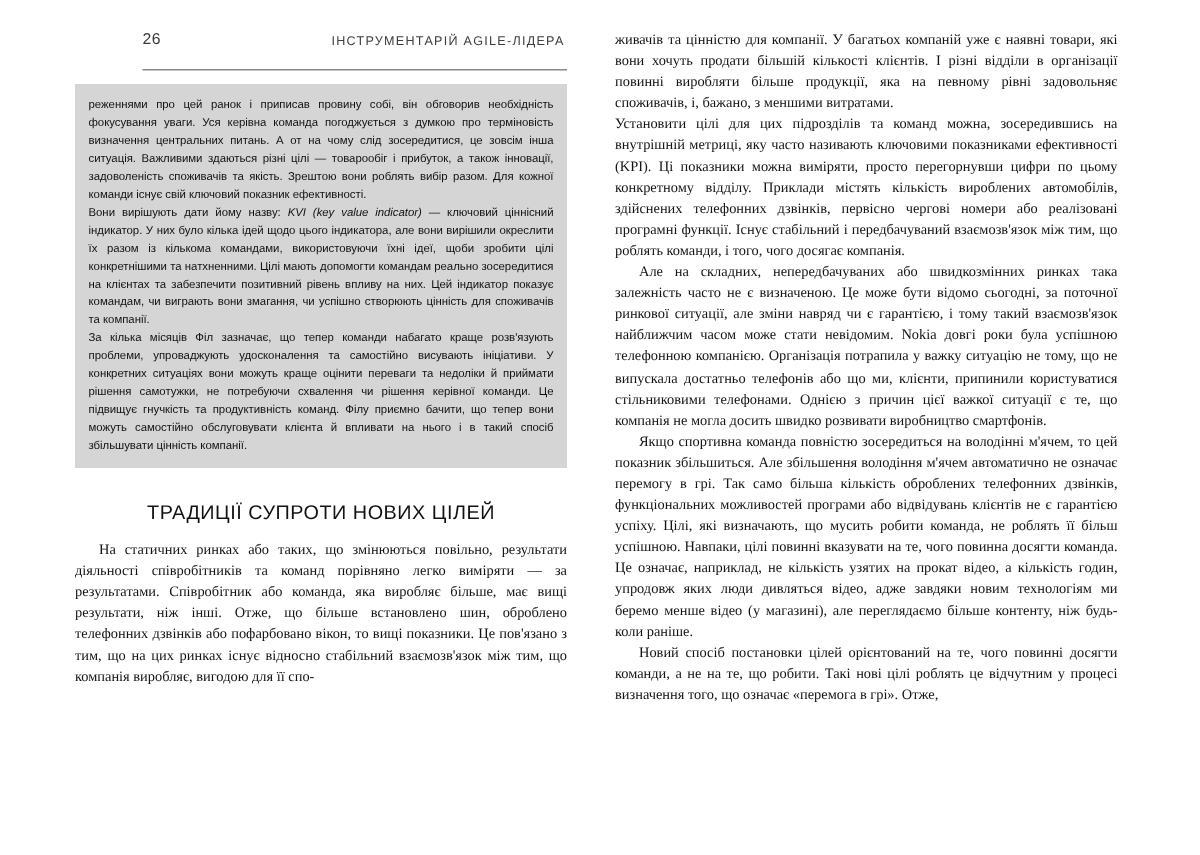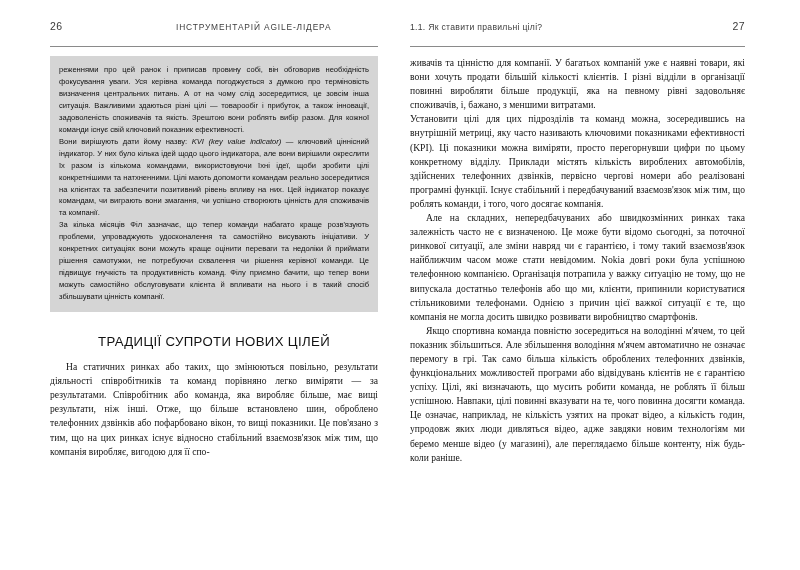--- a/index.html
+++ b/index.html
@@ -37,21 +37,21 @@
 
   
   .runhead {
     position: relative;
     height: 26px;
     display: flex;
     align-items: flex-start;
     border-bottom: 1.1px solid #8a8a8a;
     margin-bottom: 9px;
   }
-  .runhead-left { justify-content: flex-start; }
+  .runhead-left { justify-content: flex-start; margin-left: 45px; }
   .runhead .folio {
     font-family: "Liberation Sans", sans-serif;
     font-size: 10.5px;
     letter-spacing: 0.4px;
     color: #3a3a3a;
     line-height: 13px;
   }
   .runhead .title {
     font-family: Liberation Sans, sans-serif;
     font-size: 8.4px;
@@ -156,27 +156,24 @@
     <h2 class="section-heading">ТРАДИЦІЇ СУПРОТИ НОВИХ ЦІЛЕЙ</h2>
 
     <div class="body">
       <p>На статичних ринках або таких, що змінюються повільно, результати діяльності співробітників та команд порівняно легко виміряти — за результатами. Співробітник або команда, яка виробляє більше, має вищі результати, ніж інші. Отже, що більше встановлено шин, оброблено телефонних дзвінків або пофарбовано вікон, то вищі показники. Це пов'язано з тим, що на цих ринках існує відносно стабільний взаємозв'язок між тим, що компанія виробляє, вигодою для її спо-</p>
     </div>
 
   </div>
 
   <div class="page page-right">
 
-    <div class="runhead runhead-right">
-      <span class="title">1.1. Як ставити правильні цілі?</span>
-      <span class="folio">27</span>
-    </div>
 
     <div class="right-body">
       <p class="noindent">живачів та цінністю для компанії. У багатьох компаній уже є наявні товари, які вони хочуть продати більшій кількості клієнтів. І різні відділи в організації повинні виробляти більше продукції, яка на певному рівні задовольняє споживачів, і, бажано, з меншими витратами.</p>
       <p class="noindent">Установити цілі для цих підрозділів та команд можна, зосередившись на внутрішній метриці, яку часто називають ключовими показниками ефективності (KPI). Ці показники можна виміряти, просто перегорнувши цифри по цьому конкретному відділу. Приклади містять кількість вироблених автомобілів, здійснених телефонних дзвінків, первісно чергові номери або реалізовані програмні функції. Існує стабільний і передбачуваний взаємозв'язок між тим, що роблять команди, і того, чого досягає компанія.</p>
       <p>Але на складних, непередбачуваних або швидкозмінних ринках така залежність часто не є визначеною. Це може бути відомо сьогодні, за поточної ринкової ситуації, але зміни навряд чи є гарантією, і тому такий взаємозв'язок найближчим часом може стати невідомим. Nokia довгі роки була успішною телефонною компанією. Організація потрапила у важку ситуацію не тому, що не випускала достатньо телефонів або що ми, клієнти, припинили користуватися стільниковими телефонами. Однією з причин цієї важкої ситуації є те, що компанія не могла досить швидко розвивати виробництво смартфонів.</p>
       <p>Якщо спортивна команда повністю зосередиться на володінні м'ячем, то цей показник збільшиться. Але збільшення володіння м'ячем автоматично не означає перемогу в грі. Так само більша кількість оброблених телефонних дзвінків, функціональних можливостей програми або відвідувань клієнтів не є гарантією успіху. Цілі, які визначають, що мусить робити команда, не роблять її більш успішною. Навпаки, цілі повинні вказувати на те, чого повинна досягти команда. Це означає, наприклад, не кількість узятих на прокат відео, а кількість годин, упродовж яких люди дивляться відео, адже завдяки новим технологіям ми беремо менше відео (у магазині), але переглядаємо більше контенту, ніж будь-коли раніше.</p>
+      <p>Новий спосіб постановки цілей орієнтований на те, чого повинні досягти команди, а не на те, що робити. Такі нові цілі роблять це відчутним у процесі визначення того, що означає «перемога в грі». Отже,</p>
     </div>
 
   </div>
 
 </div>
 
 </body></html>

